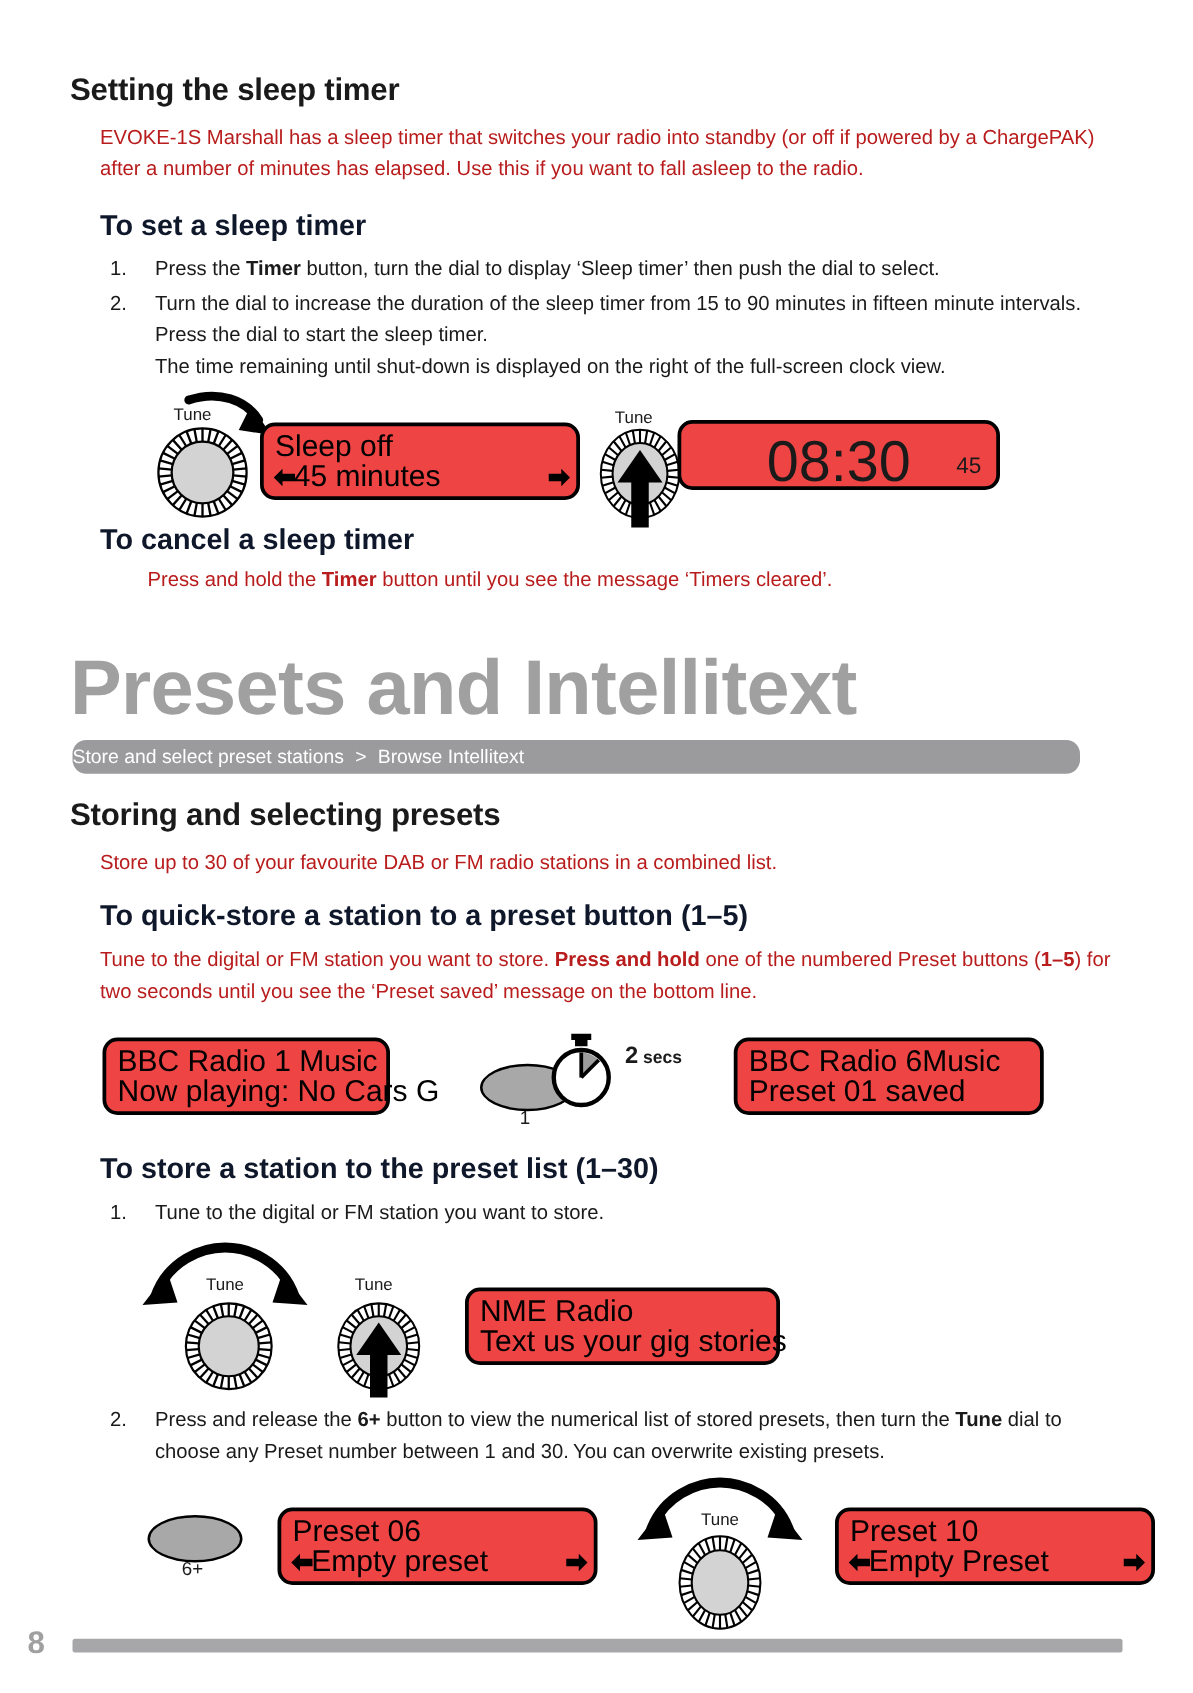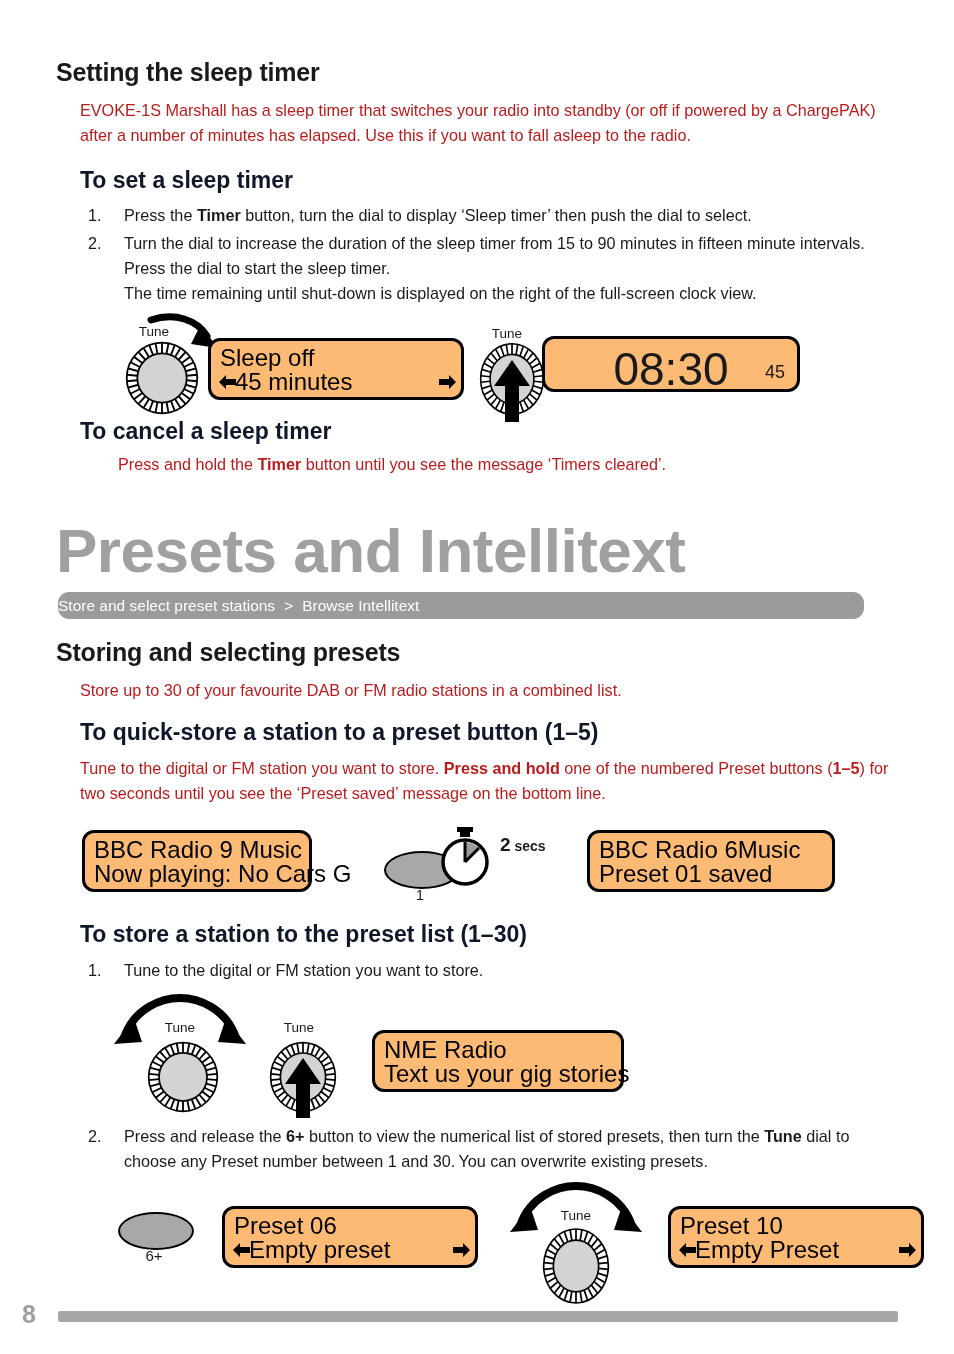--- a/index.html
+++ b/index.html
@@ -88,21 +88,21 @@
     display: flex;
     align-items: center;
     box-sizing: border-box;
     white-space: nowrap;
   }
   .breadcrumb-bar .crumb-sep { margin: 0 9px; }
 
   
   .lcd {
     position: absolute;
-    background: #fdba74;
+    background: #ef4444;
     border: 3px solid #000000;
     border-radius: 12px;
     box-sizing: border-box;
     font-family: "Liberation Sans", sans-serif;
   }
   .lcd .line {
     position: absolute;
     left: 9px;
     font-size: 24px;
     line-height: 26px;
@@ -298,21 +298,21 @@
 
   <p class="body-text" style="left:80px; top:678px; width:820px;">Store up to 30 of your favourite DAB or FM radio stations in a combined list.</p>
 
   <h2 class="sub-title" style="left:80px; top:719px;">To quick-store a station to a preset button (1–5)</h2>
 
   <p class="body-text" id="quick-store-text" style="left:80px; top:756px; width:820px;"><span>Tune to the digital or FM station you want to store. </span><span class="bold">Press and hold</span><span> one of the numbered Preset buttons (</span><span class="bold">1–5</span><span>) for two seconds until you see the ‘Preset saved’ message on the bottom line.</span></p>
 
   <div style="position:absolute; left:82px; top:830px; width:760px; height:74px;">
 
     <div class="lcd" style="left:0px; top:0px; width:230px; height:62px;">
-      <div class="line line1">BBC Radio 9 Music</div>
+      <div class="line line1">BBC Radio 1 Music</div>
       <div class="line line2">Now playing: No Cars G</div>
     </div>
 
     <div class="oval-btn" style="left:302px; top:21px; width:72px; height:34px;"></div>
     <div class="oval-btn-label" style="left:302px; top:56px; width:72px;">1</div>
 
     <svg style="position:absolute; left:352px; top:-4px;" width="62" height="64" viewBox="0 0 62 64">
       <rect x="23" y="1" width="16" height="5" fill="#000"></rect>
       <rect x="26" y="6" width="10" height="5" fill="#000"></rect>
       <circle cx="31" cy="36" r="22" fill="#fff" stroke="#000" stroke-width="3.5"></circle>

